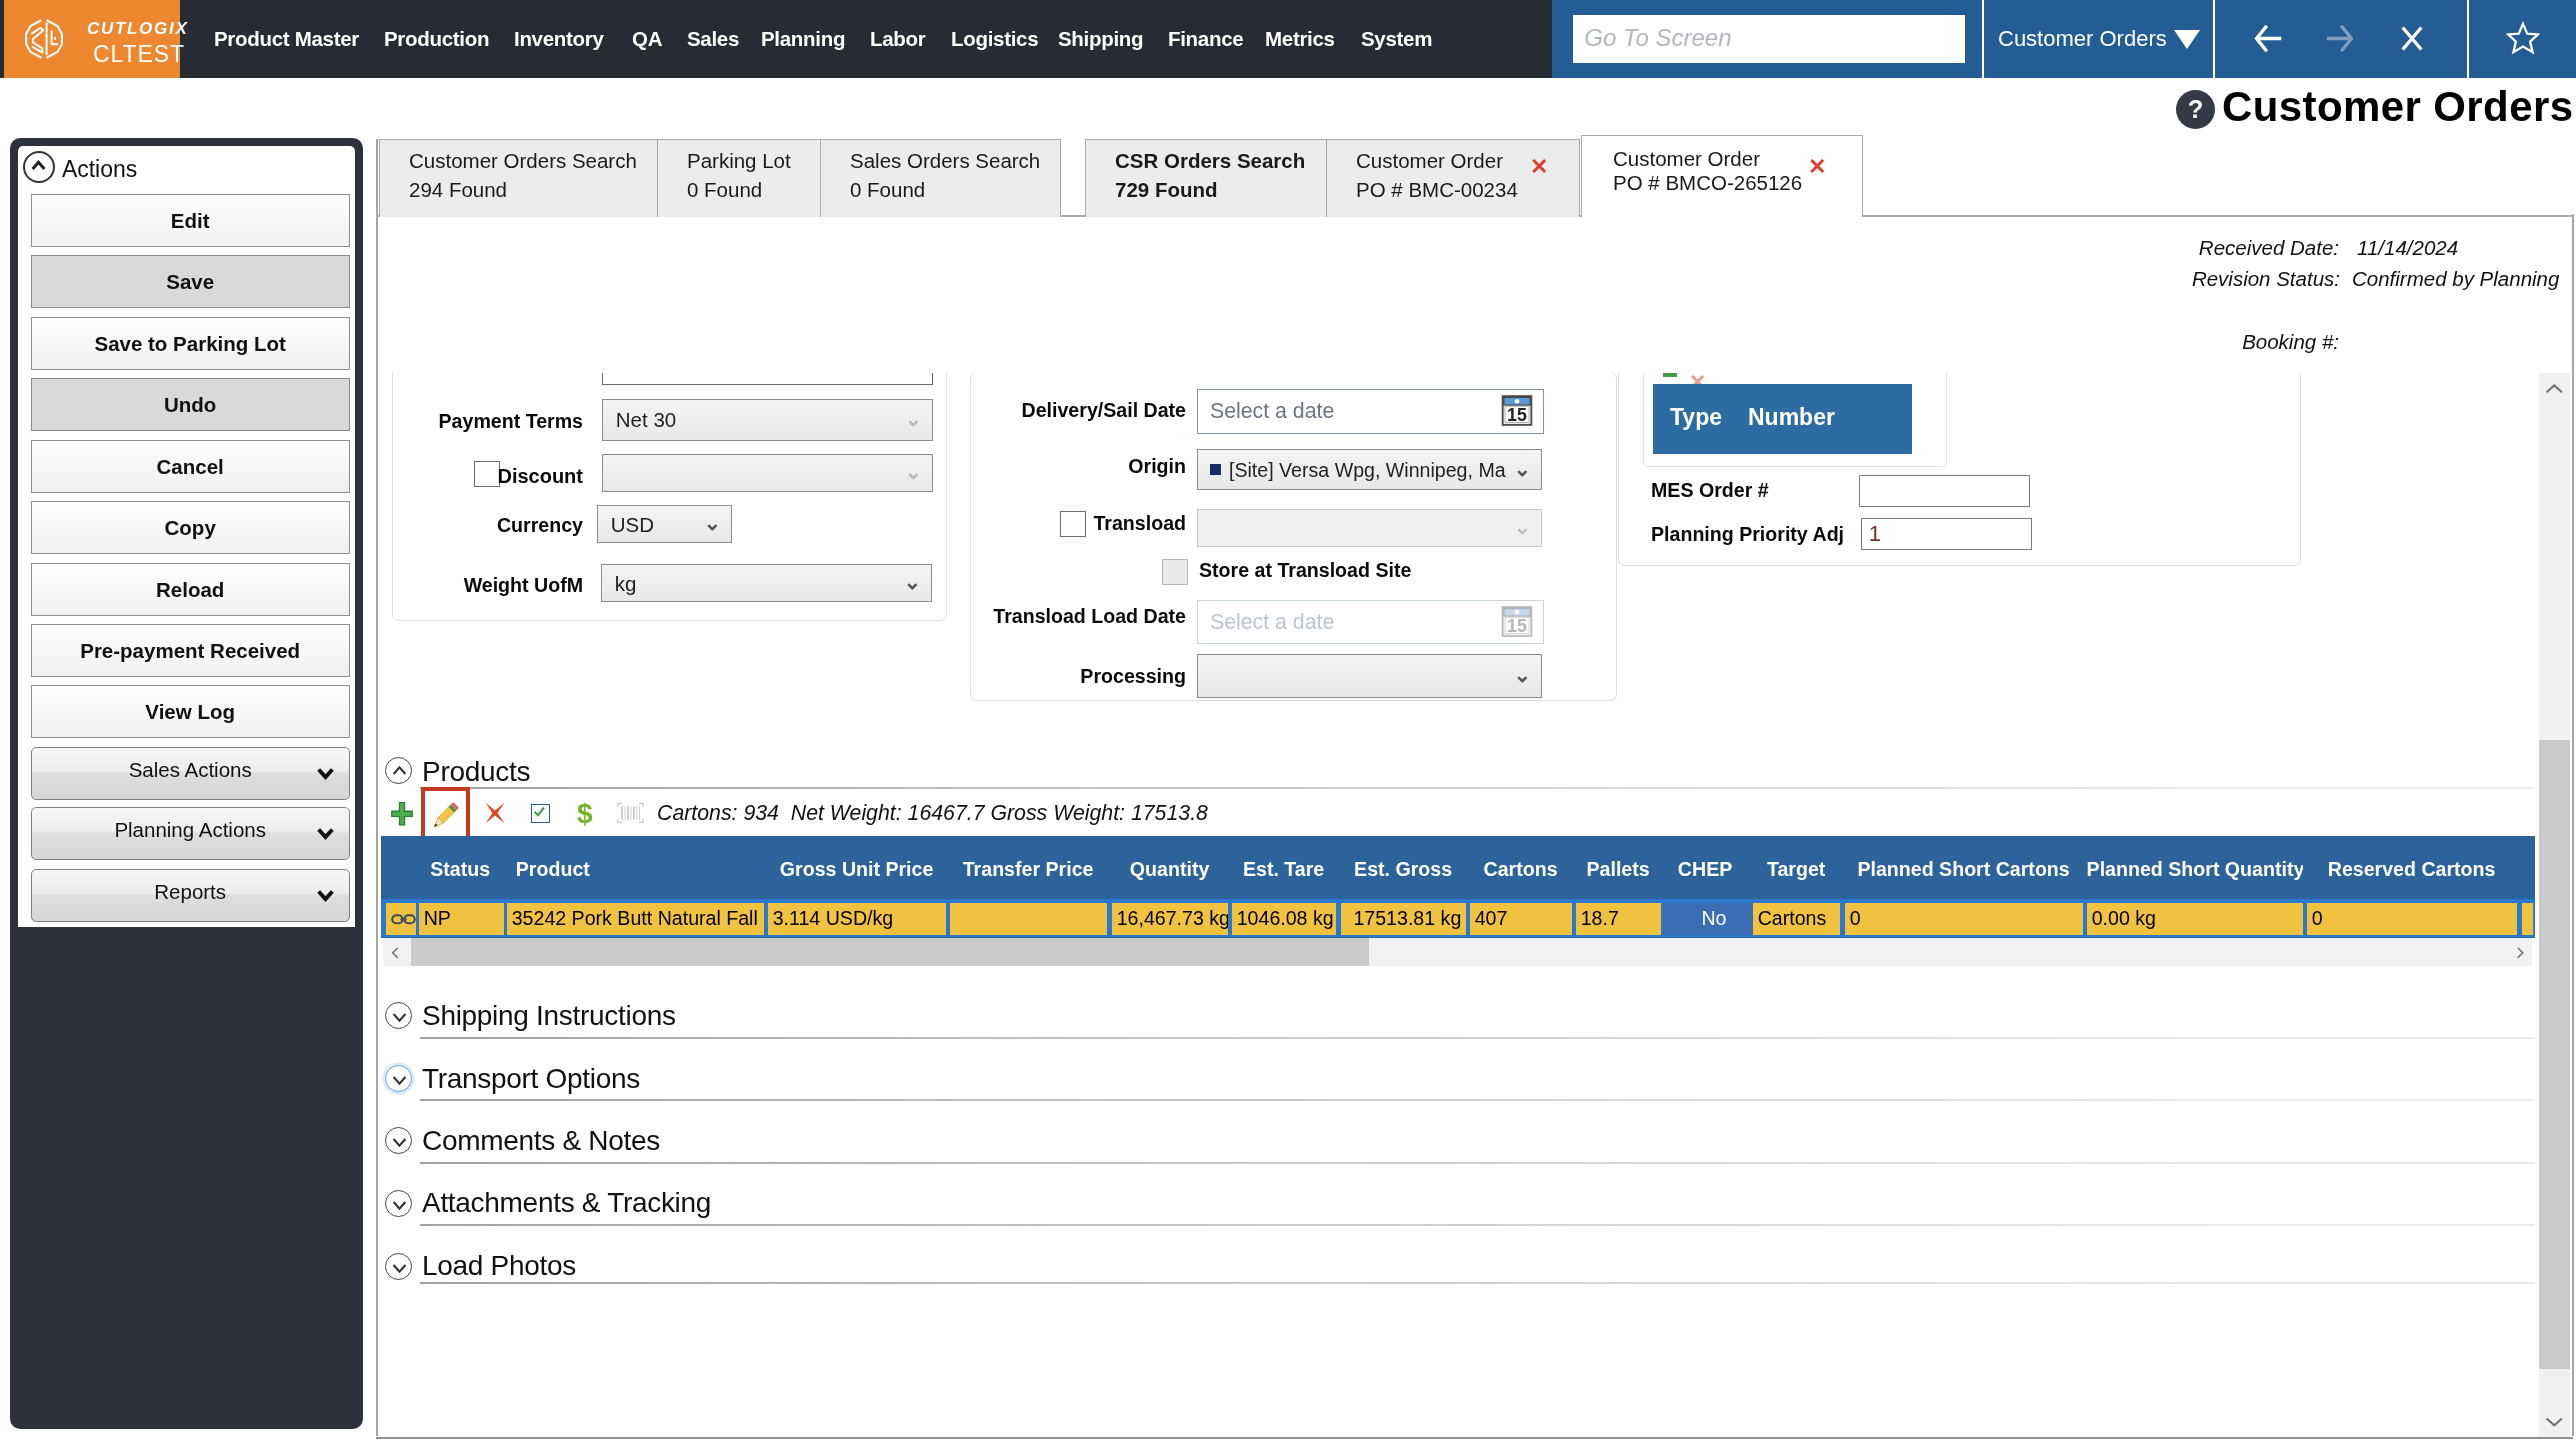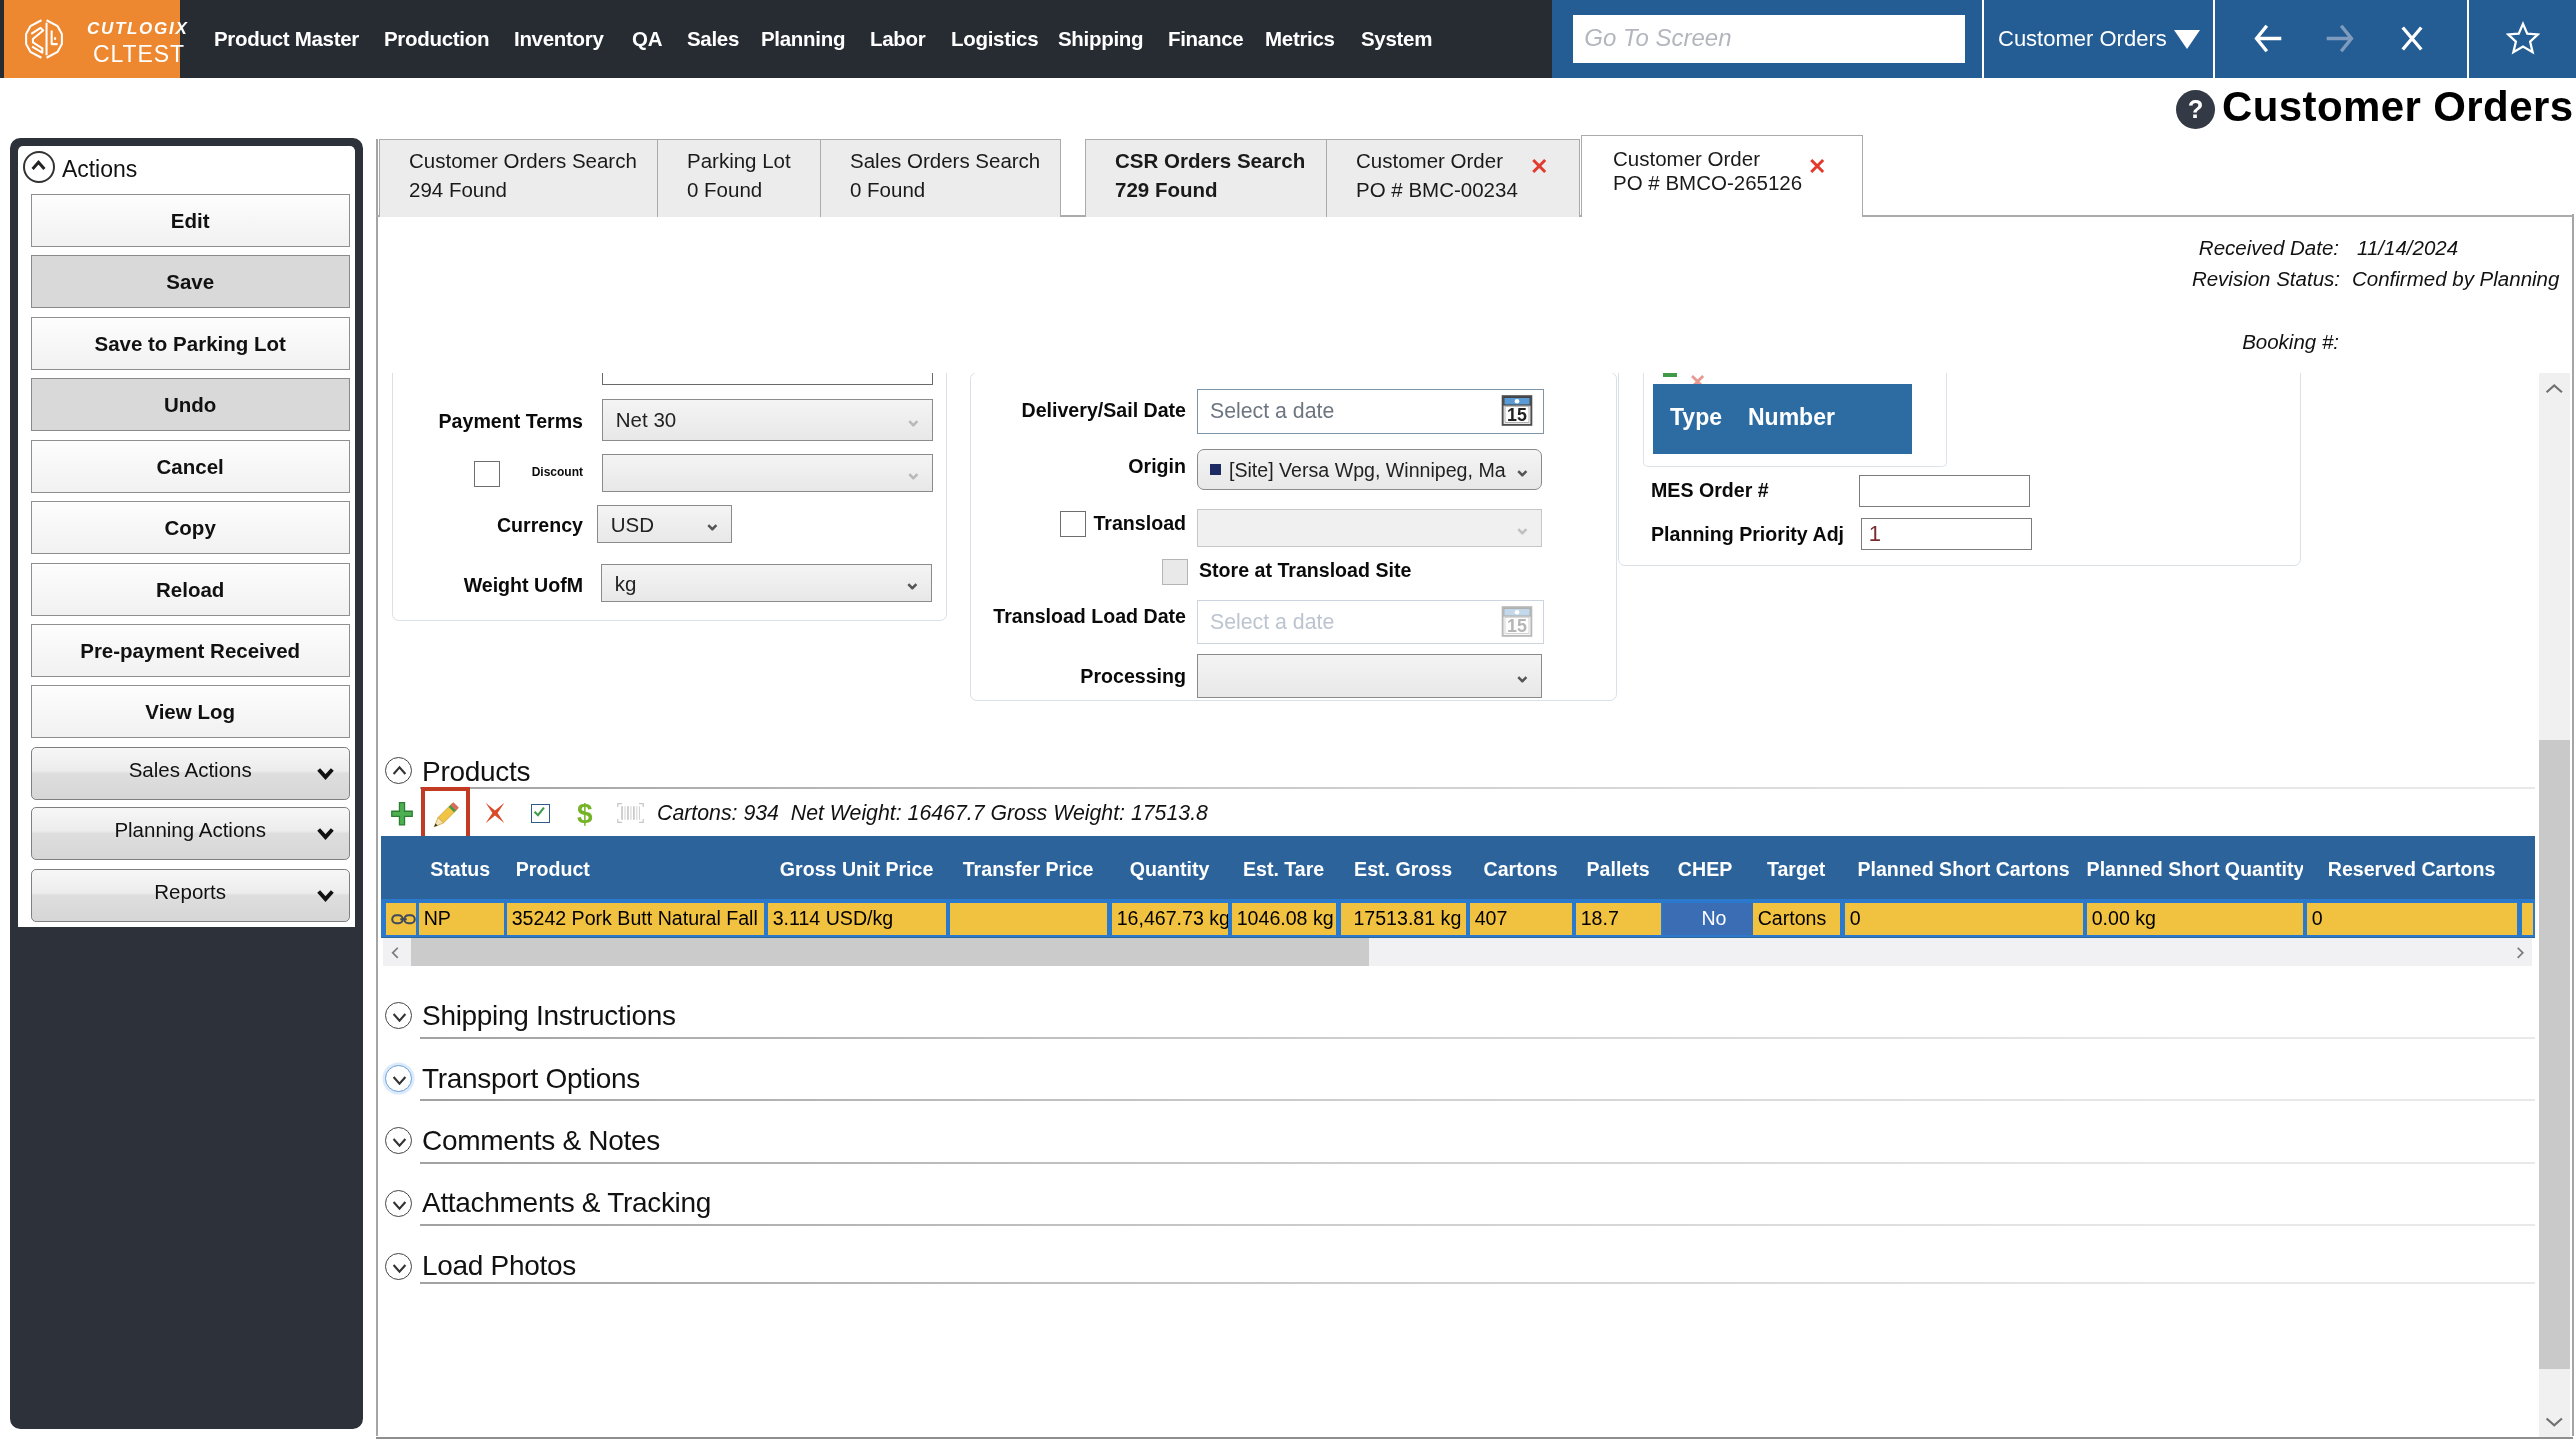--- a/index.html
+++ b/index.html
@@ -164,21 +164,21 @@
 <div id="vp">
 
  <div class="grp" style="left:13.7px; top:-34px; width:555px; height:282px;"></div>
  <div style="position:absolute; left:224px; top:-34px; width:331px; height:46px; background:#fff; border:1.7px solid #6a6a6a;"></div>
  <div class="lbl" style="right:1956px; top:37px;">Payment Terms</div>
  <div class="sel" style="left:224px; top:25.6px; width:331px; height:42px;">
       <span style="position:absolute;left:12.8px;top:8.5px;font-size:20.5px;color:#222;">Net 30</span>
       <span class="chev" style="color:#b9b9b9">⌄</span>
     </div>
  <div class="cb" style="left:96px; top:88px;"></div>
- <div class="lbl" style="right:1956px; top:92px; font-size:12px;">Discount</div>
+ <div class="lbl" style="right:1956px; top:92px; font-size:20px;">Discount</div>
  <div class="sel" style="left:224px; top:81px; width:331px; height:38px;">
       <span class="chev" style="color:#b9b9b9">⌄</span>
     </div>
  <div class="lbl" style="right:1956px; top:141px;">Currency</div>
  <div class="sel" style="left:219px; top:132px; width:135px; height:38px;">
       <span style="position:absolute;left:12.8px;top:6.8px;font-size:20.5px;color:#222;">USD</span>
       <span class="chev">⌄</span>
     </div>
  <div class="lbl" style="right:1956px; top:201px;">Weight UofM</div>
  <div class="sel" style="left:223px; top:191px; width:331px; height:38px;">
@@ -192,21 +192,21 @@
       <span style="position:absolute;left:12px;top:8.5px;">Select a date</span>
     </div>
  <svg class="cal" style="left:1123px; top:22px;" viewBox="0 0 40 40">
       <rect x="1.5" y="1.5" width="37" height="37" fill="#fff" stroke="#4d4d4d" stroke-width="2.5"></rect>
       <rect x="3" y="3" width="34" height="10" fill="#5b9bd5" stroke="#3a3a3a" stroke-width="1.5"></rect>
       <circle cx="20" cy="8" r="3" fill="#fff"></circle>
       <rect x="4.5" y="14.5" width="31" height="21" fill="#fdfdfd" stroke="#9a9a9a" stroke-width="1"></rect>
       <text x="20" y="34" font-size="23" font-weight="bold" text-anchor="middle" fill="#222">15</text>
     </svg>
  <div class="lbl" style="right:1353px; top:82px;">Origin</div>
- <div class="sel" style="left:819px; top:76px; width:345px; height:41px;border-radius:7px;">
+ <div class="sel" style="left:819px; top:76px; width:345px; height:41px;">
       <span style="position:absolute;left:12px;top:13.7px;width:11px;height:11px;background:#1e2a63;"></span>
       <span style="position:absolute;left:31px;top:8.5px;font-size:19.6px;color:#222;white-space:nowrap;">[Site] Versa Wpg, Winnipeg, Ma</span>
       <span class="chev">⌄</span>
     </div>
  <div class="cb" style="left:682px; top:138px;"></div>
  <div class="lbl" style="right:1353px; top:139px;">Transload</div>
  <div class="sel dis" style="left:819px; top:136px; width:345px; height:38px;">
       <span class="chev">⌄</span>
     </div>
  <div class="cb dis" style="left:784px; top:186px;"></div>

